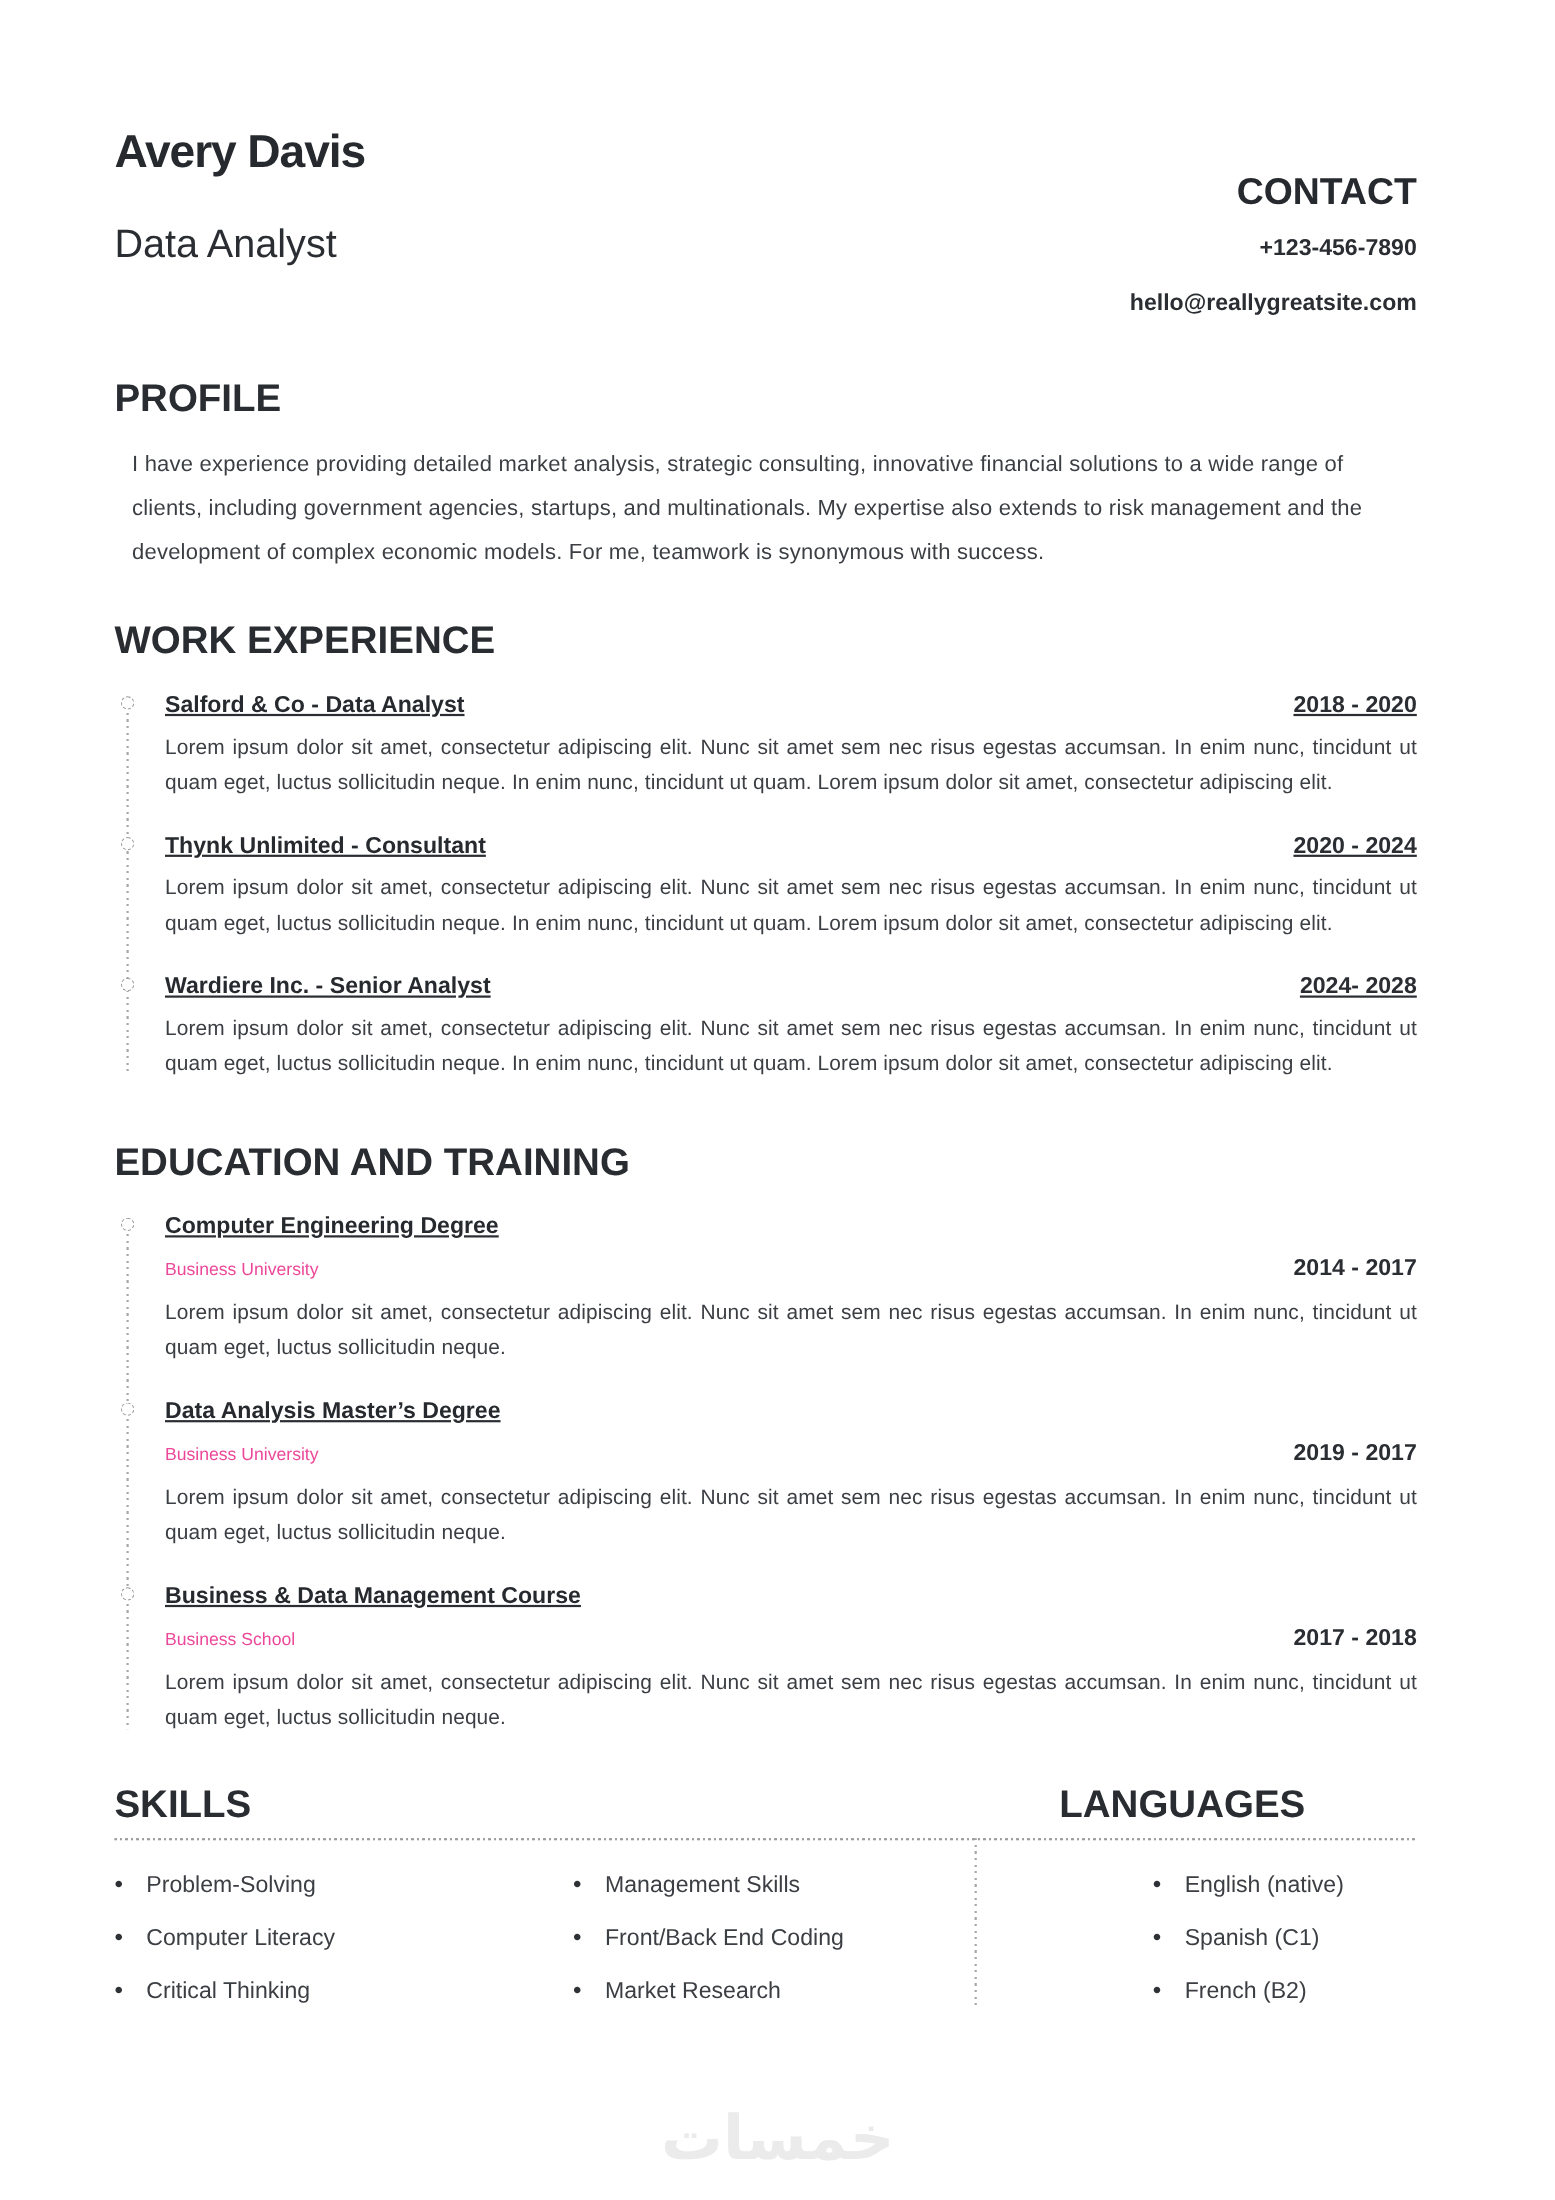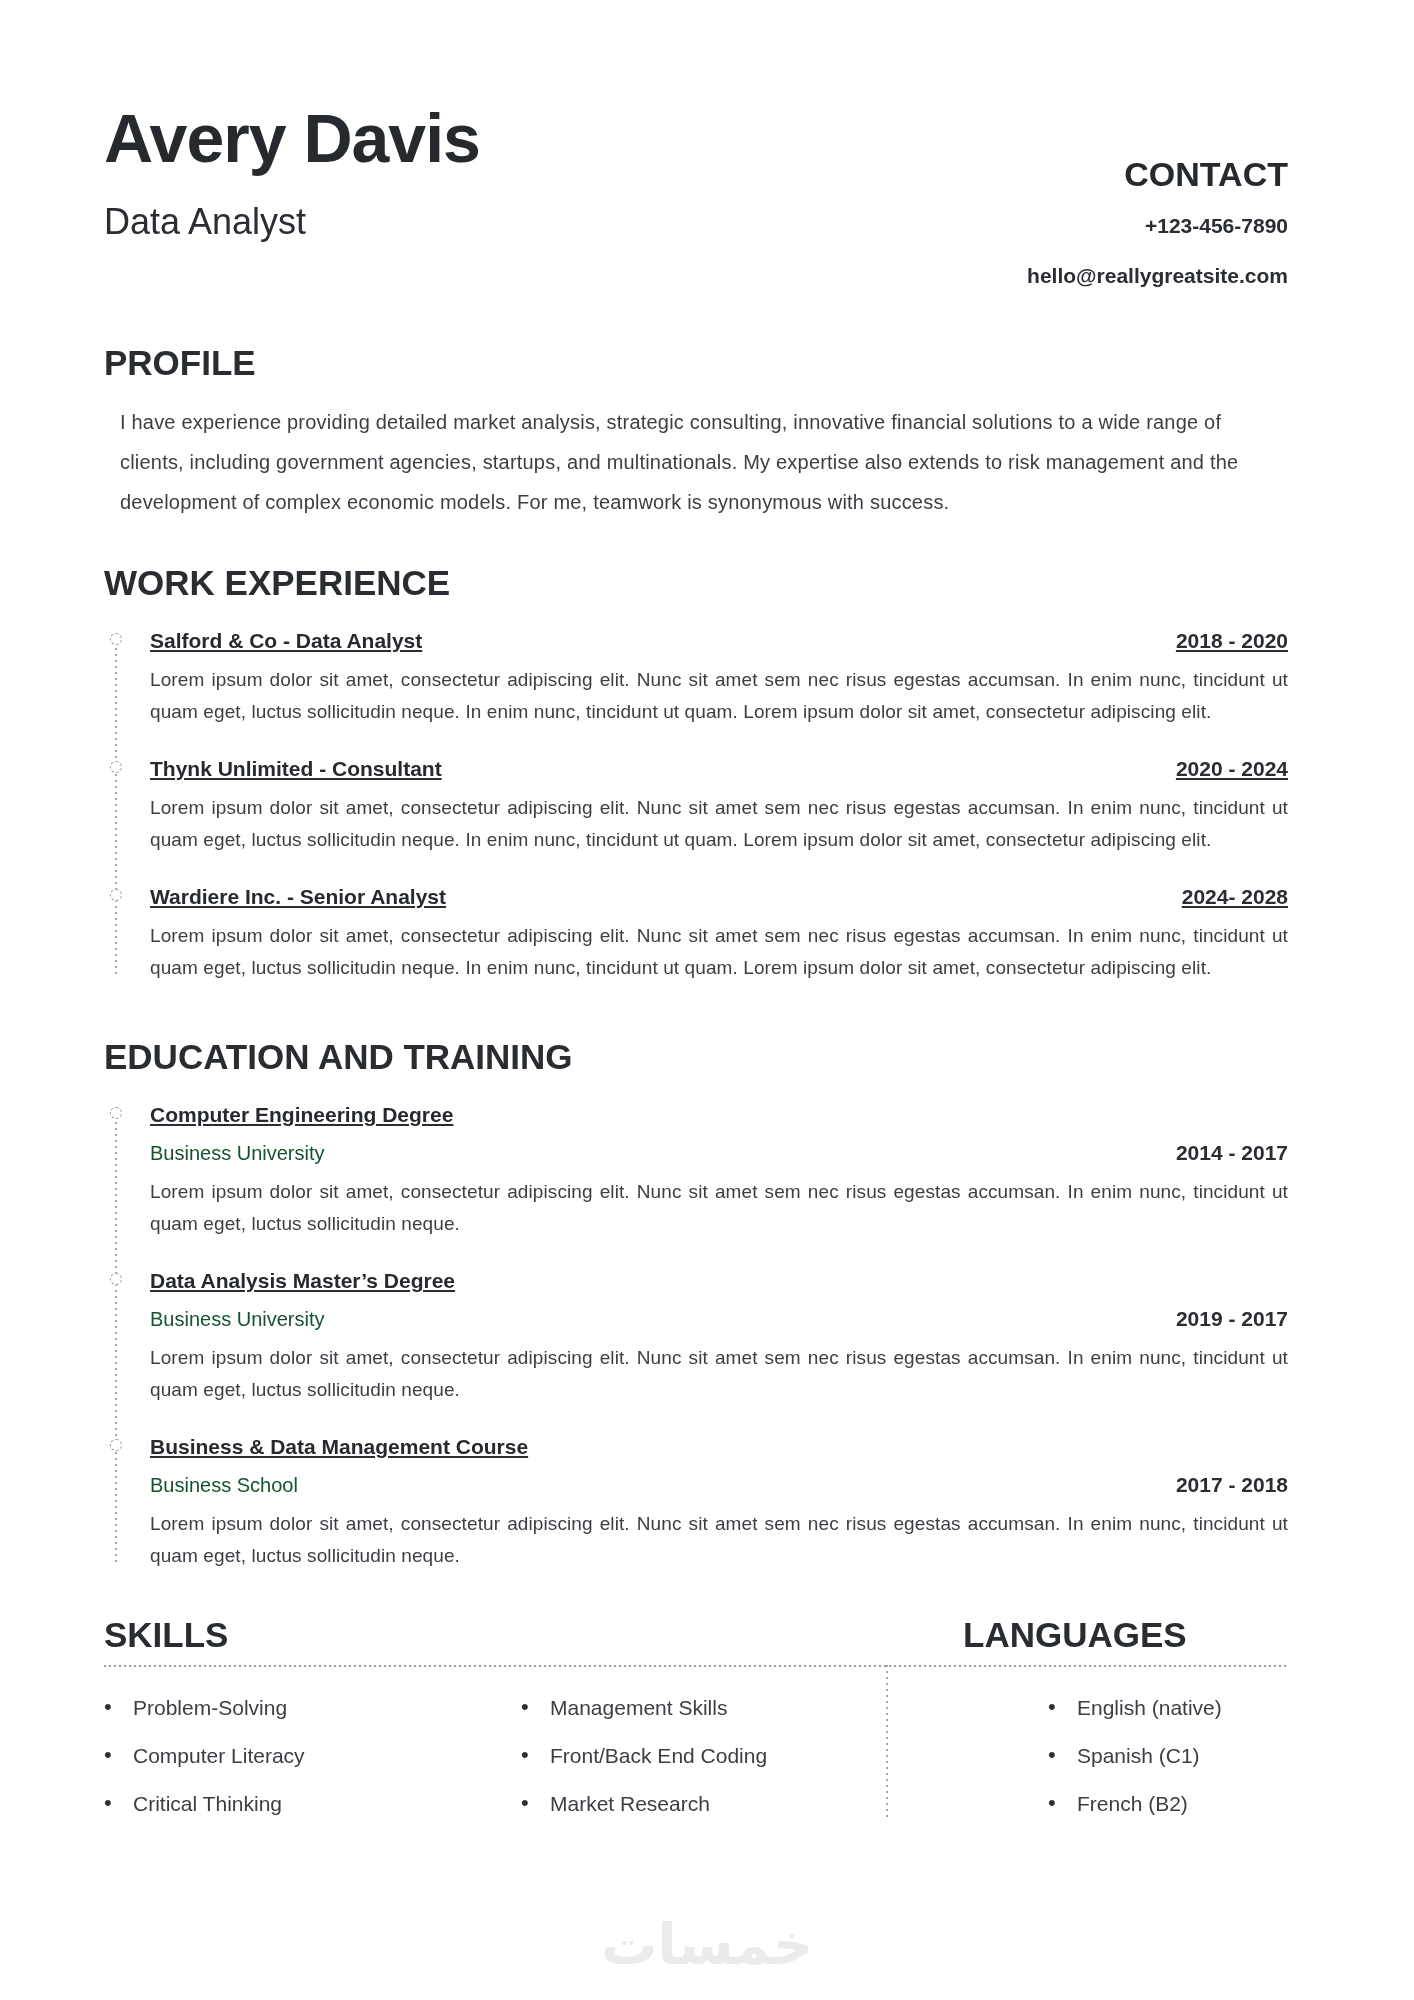--- a/index.html
+++ b/index.html
@@ -9,21 +9,21 @@
     background:#ffffff;
     font-family:"Liberation Sans","DejaVu Sans",sans-serif;
     color:#2a2d32;
     overflow:hidden;
     margin:0 auto;
   }
   .content{padding:107px 126px 0 104px;}
 
   
   .header{display:flex;justify-content:space-between;align-items:flex-start;}
-  .name{font-size:68px;font-weight:700;line-height:62px;margin:0;letter-spacing:-1px;color:#26292e;}
+  .name{font-size:42px;font-weight:700;line-height:62px;margin:0;letter-spacing:-1px;color:#26292e;}
   .job-title{font-size:36px;font-weight:500;margin-top:32px;color:#2a2d32;}
   .contact{text-align:right;padding-top:2px;}
   .contact-heading{font-size:34px;font-weight:700;line-height:34px;color:#26292e;margin-top:48px;}
   .contact-phone{font-size:21px;font-weight:700;margin-top:23px;color:#2a2d32;}
   .contact-email{font-size:21px;font-weight:700;margin-top:26px;color:#2a2d32;}
 
   
   .section-heading{font-size:35px;font-weight:700;line-height:42px;margin:0;color:#292c31;}
   .profile-section .section-heading{margin-top:54px;}
   .profile-text{
@@ -43,21 +43,21 @@
   .t-item{position:relative;padding-left:46px;}
   .t-item + .t-item{margin-top:28px;}
   .t-dot{
     position:absolute;left:6px;top:5px;width:10px;height:10px;
     border:1.5px dashed #9b9b9b;border-radius:50%;background:#fff;z-index:1;
   }
   .t-head{display:flex;justify-content:space-between;align-items:baseline;text-decoration:underline;}
   .t-title{font-size:21px;font-weight:700;line-height:26px;color:#26292e;}
   .t-dates{font-size:21px;font-weight:700;line-height:26px;color:#2a2d32;white-space:nowrap;}
   .t-sub{display:flex;justify-content:space-between;align-items:baseline;margin-top:12px;}
-  .t-school{font-size:20px;line-height:26px;color:#14532d;}
+  .t-school{font-size:16px;line-height:26px;color:#ec4899;}
   .t-body{
     margin-top:10px;font-size:19px;line-height:32px;color:#3b3e43;
     text-align:justify;letter-spacing:0.1px;
   }
 
   
   .bottom{position:relative;margin-top:42px;}
   .bottom-headings{display:flex;}
   .bottom-headings .skills-h{flex:0 0 859px;}
   .dotted-hr{

